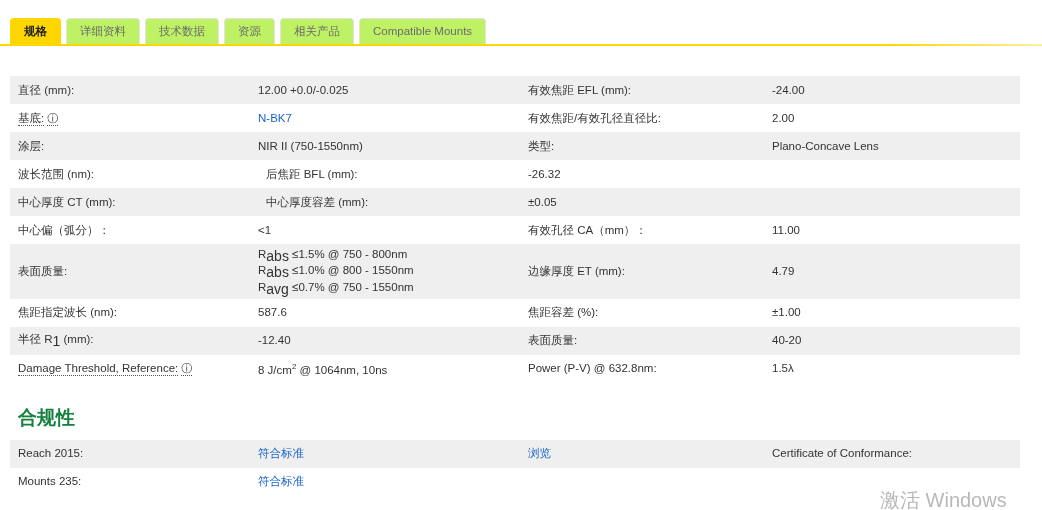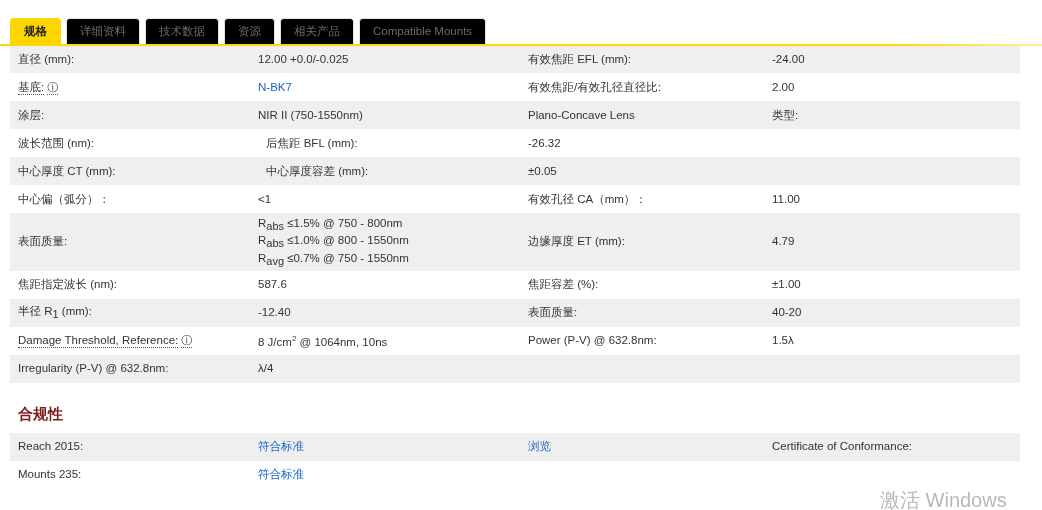--- a/index.html
+++ b/index.html
@@ -4,46 +4,46 @@
 <style>
   * { margin:0; padding:0; box-sizing:border-box; }
   html,body { width:1042px; height:510px; overflow:hidden; background:#ffffff;
               font-family:"Liberation Sans","DejaVu Sans",sans-serif; color:#333; }
   .page { position:relative; width:1042px; height:510px; }
 
   
   .tabs-wrap { position:relative; padding:18px 0 0 10px; }
   .tabs-row { display:flex; align-items:flex-start; }
   .tab { height:26px; line-height:24px; padding:0 13px; margin-right:5px;
-         font-size:11.5px; color:#6b6b6b; background:#000000;
+         font-size:11.5px; color:#6b6b6b; background:#bef264;
          border:1px solid #e2e2e2; border-bottom:none;
          border-radius:4px 4px 0 0; cursor:pointer; white-space:nowrap; }
   .tab.active { background:#ffd600; border-color:#ffd600; color:#222; font-weight:bold; }
   .tabs-underline { position:absolute; left:0; right:0; bottom:-2px; height:2px;
                     background:linear-gradient(to right,#ffd600 0%,#ffd600 85%,#ffef9e 100%); }
 
   
-  .spec-table { margin:1px 22px 0 10px; }
+  .spec-table { margin:32px 22px 0 10px; }
   .srow { display:grid; grid-template-columns:240px 262px 244px 1fr;
           min-height:28px; align-items:center; padding-left:8px; font-size:11.5px; }
   .srow.gray { background:#efefef; }
   .cell { padding:3px 4px 3px 0; line-height:15px; }
   .c3, .c4 { padding-left:8px; }
   .lbl { color:#333; }
   .val { color:#333; }
   .link { color:#1b66c9; cursor:pointer; }
   .dotted { border-bottom:1px dotted #555; padding-bottom:1px; }
   .info-ic { display:inline-block; font-size:11px; line-height:11px; margin-left:3px;
              color:#333; cursor:pointer; }
-  sub { font-size:11px; }
+  sub { font-size:14px; }
   sup { font-size:8px; }
   .mline div { line-height:14px; }
 
   
-  .comp-head { margin:22px 0 9px 18px; font-size:15px; font-weight:bold; color:#7f1d1d; }
+  .comp-head { margin:22px 0 9px 18px; font-size:19px; font-weight:bold; color:#15803d; }
 
   
   .watermark { position:absolute; left:880px; top:487px; font-size:20px;
                color:#b8b8b8; white-space:nowrap; }
 </style>
 </head>
 <body>
 
 <div class="page">
 
@@ -68,22 +68,22 @@
       </div>
       <div class="srow">
         <div class="cell c1 lbl"><span class="dotted">基底:</span><span class="info-ic dotted">ⓘ</span></div>
         <div class="cell c2 val link">N-BK7</div>
         <div class="cell c3 lbl"><span>有效焦距/有效孔径直径比:</span></div>
         <div class="cell c4 val">2.00</div>
       </div>
       <div class="srow gray">
         <div class="cell c1 lbl"><span>涂层:</span></div>
         <div class="cell c2 val">NIR II (750-1550nm)</div>
+        <div class="cell c3 lbl"><span>类型:</span></div>
         <div class="cell c4 val">Plano-Concave Lens</div>
-        <div class="cell c3 lbl"><span>类型:</span></div>
       </div>
       <div class="srow">
         <div class="cell c1 lbl"><span>波长范围 (nm):</span></div>
         <div class="cell c3 lbl"><span>后焦距 BFL (mm):</span></div>
         <div class="cell c4 val">-26.32</div>
       </div>
       <div class="srow gray">
         <div class="cell c1 lbl"><span>中心厚度 CT (mm):</span></div>
         <div class="cell c3 lbl"><span>中心厚度容差 (mm):</span></div>
         <div class="cell c4 val">±0.05</div>
@@ -115,26 +115,20 @@
         <div class="cell c2 val">-12.40</div>
         <div class="cell c3 lbl"><span>表面质量:</span></div>
         <div class="cell c4 val">40-20</div>
       </div>
       <div class="srow">
         <div class="cell c1 lbl"><span class="dotted">Damage Threshold, Reference:</span><span class="info-ic dotted">ⓘ</span></div>
         <div class="cell c2 val">8 J/cm<sup>2</sup> @ 1064nm, 10ns</div>
         <div class="cell c3 lbl"><span>Power (P-V) @ 632.8nm:</span></div>
         <div class="cell c4 val">1.5λ</div>
       </div>
-      <div class="srow gray">
-        <div class="cell c1 lbl"><span>Irregularity (P-V) @ 632.8nm:</span></div>
-        <div class="cell c2 val">λ/4</div>
-        <div class="cell c3 lbl"></div>
-        <div class="cell c4 val"></div>
-      </div>
     </div>
 
   <div class="comp-head">合规性</div>
 
   <div class="spec-table" id="comp-rows" style="margin-top:0">
       <div class="srow gray">
         <div class="cell c1 lbl"><span>Reach 2015:</span></div>
         <div class="cell c2 val link">符合标准</div>
         <div class="cell c4 val link">浏览</div>
         <div class="cell c3 lbl"><span>Certificate of Conformance:</span></div>

